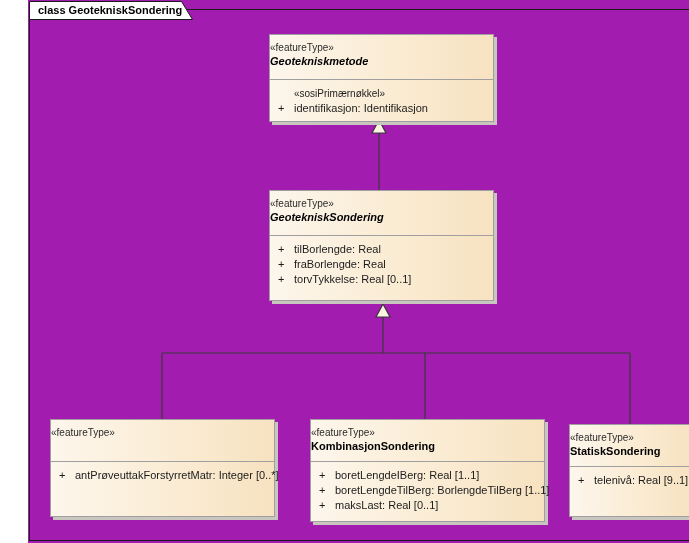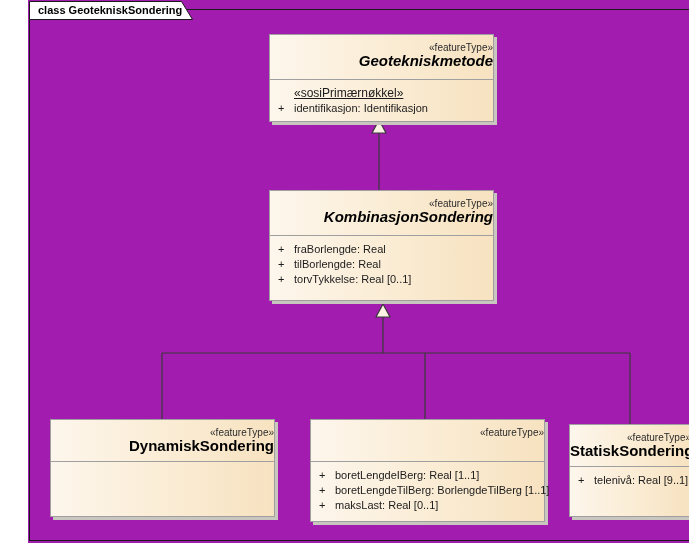--- a/index.html
+++ b/index.html
@@ -63,34 +63,34 @@
     position: absolute;
     box-sizing: border-box;
     border: 1px solid #9f9f9f;
     background: linear-gradient(to right, #fdf6ec 0%, #fbeed8 45%, #f7e2c0 100%);
     box-shadow: 3px 3px 0 0 #c9c6c0;
     z-index: 3;
   }
   .uml-header {
     box-sizing: border-box;
     border-bottom: 1px solid #9f9f9f;
-    text-align: right;
+    text-align: left;
     padding-top: 6px;
     padding-bottom: 5px;
   }
   .stereotype {
     display: block;
     font-size: 10px;
     color: #2b2b2b;
     line-height: 13px;
     white-space: nowrap;
   }
   .class-name {
     display: block;
-    font-size: 15px;
+    font-size: 11px;
     font-weight: bold;
     color: #000000;
     line-height: 14px;
     white-space: nowrap;
   }
   .class-name.italic {
     font-style: italic;
   }
   .uml-body {
     box-sizing: border-box;
@@ -104,26 +104,25 @@
     white-space: nowrap;
     padding-left: 2px;
   }
   .attr-row .vis {
     display: inline-block;
     width: 16px;
     color: #1b1b1b;
   }
   .attr-stereo {
     display: block;
-    font-size: 12px;
+    font-size: 10px;
     color: #1b1b1b;
     line-height: 15px;
     padding-left: 18px;
     white-space: nowrap;
-    text-decoration: underline;
   }
 
   
   .connector-layer {
     position: absolute;
     left: 0;
     top: 0;
     width: 689px;
     height: 543px;
     z-index: 2;
@@ -171,39 +170,42 @@
     </div>
     <div class="uml-body">
       <span class="attr-stereo">«sosiPrimærnøkkel»</span>
       <span class="attr-row"><span class="vis">+</span><span>identifikasjon: Identifikasjon</span></span>
     </div>
   </div>
 
   <div class="uml-class" style="left:241px; top:190px; width:225px; height:111px;">
     <div class="uml-header" style="height:45px;">
       <span class="stereotype">«featureType»</span>
-      <span class="class-name italic">KombinasjonSondering</span>
-    </div>
-    <div class="uml-body">
+      <span class="class-name italic">GeotekniskSondering</span>
+    </div>
+    <div class="uml-body">
+      <span class="attr-row"><span class="vis">+</span><span>tilBorlengde: Real</span></span>
       <span class="attr-row"><span class="vis">+</span><span>fraBorlengde: Real</span></span>
-      <span class="attr-row"><span class="vis">+</span><span>tilBorlengde: Real</span></span>
       <span class="attr-row"><span class="vis">+</span><span>torvTykkelse: Real [0..1]</span></span>
     </div>
   </div>
 
   <div class="uml-class" style="left:22px; top:419px; width:225px; height:98px;">
     <div class="uml-header" style="height:42px;">
       <span class="stereotype">«featureType»</span>
-      <span class="class-name">DynamiskSondering</span>
+    </div>
+    <div class="uml-body">
+      <span class="attr-row"><span class="vis">+</span><span>antPrøveuttakForstyrretMatr: Integer [0..*]</span></span>
     </div>
   </div>
 
   <div class="uml-class" style="left:282px; top:419px; width:235px; height:103px;">
     <div class="uml-header" style="height:42px;">
       <span class="stereotype">«featureType»</span>
+      <span class="class-name">KombinasjonSondering</span>
     </div>
     <div class="uml-body">
       <span class="attr-row"><span class="vis">+</span><span>boretLengdeIBerg: Real [1..1]</span></span>
       <span class="attr-row"><span class="vis">+</span><span>boretLengdeTilBerg: BorlengdeTilBerg [1..1]</span></span>
       <span class="attr-row"><span class="vis">+</span><span>maksLast: Real [0..1]</span></span>
     </div>
   </div>
 
   <div class="uml-class" style="left:541px; top:424px; width:123px; height:93px;">
     <div class="uml-header" style="height:42px;">

